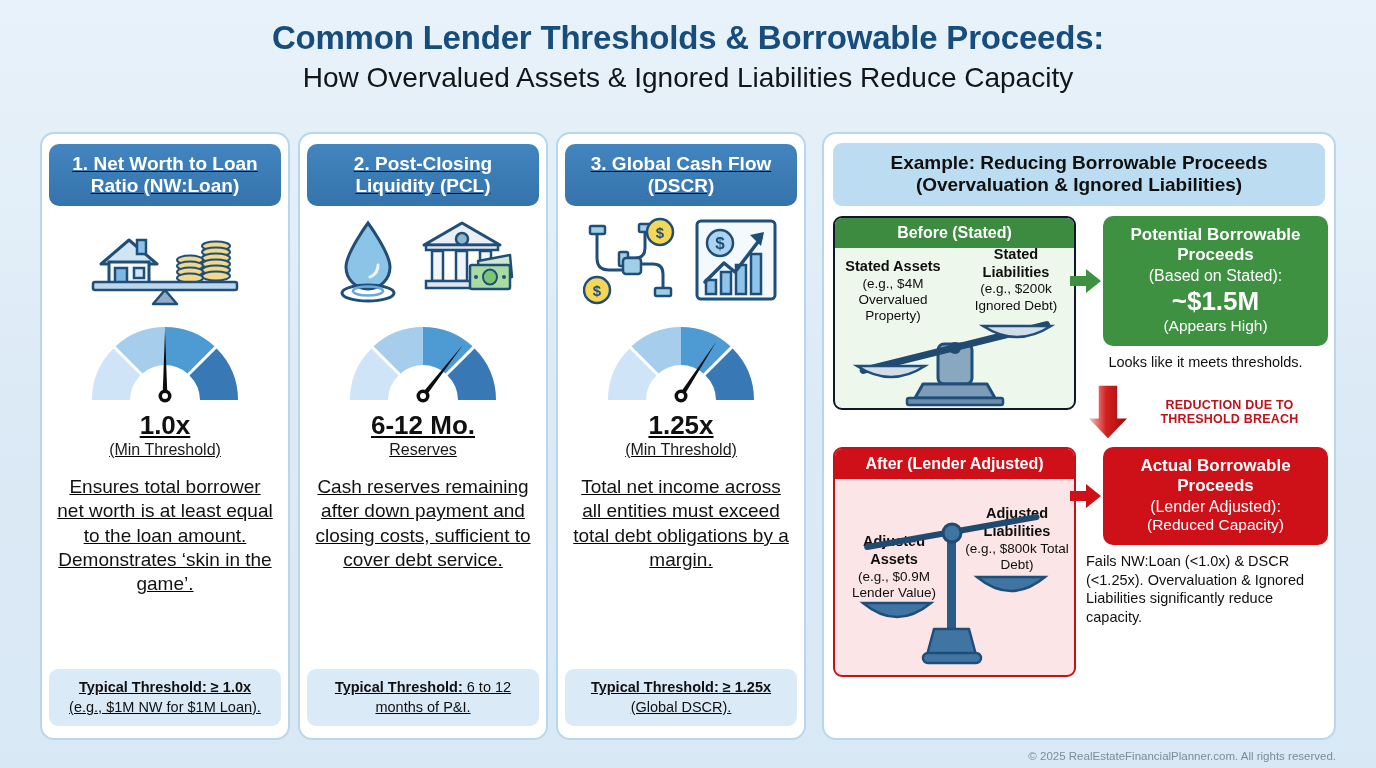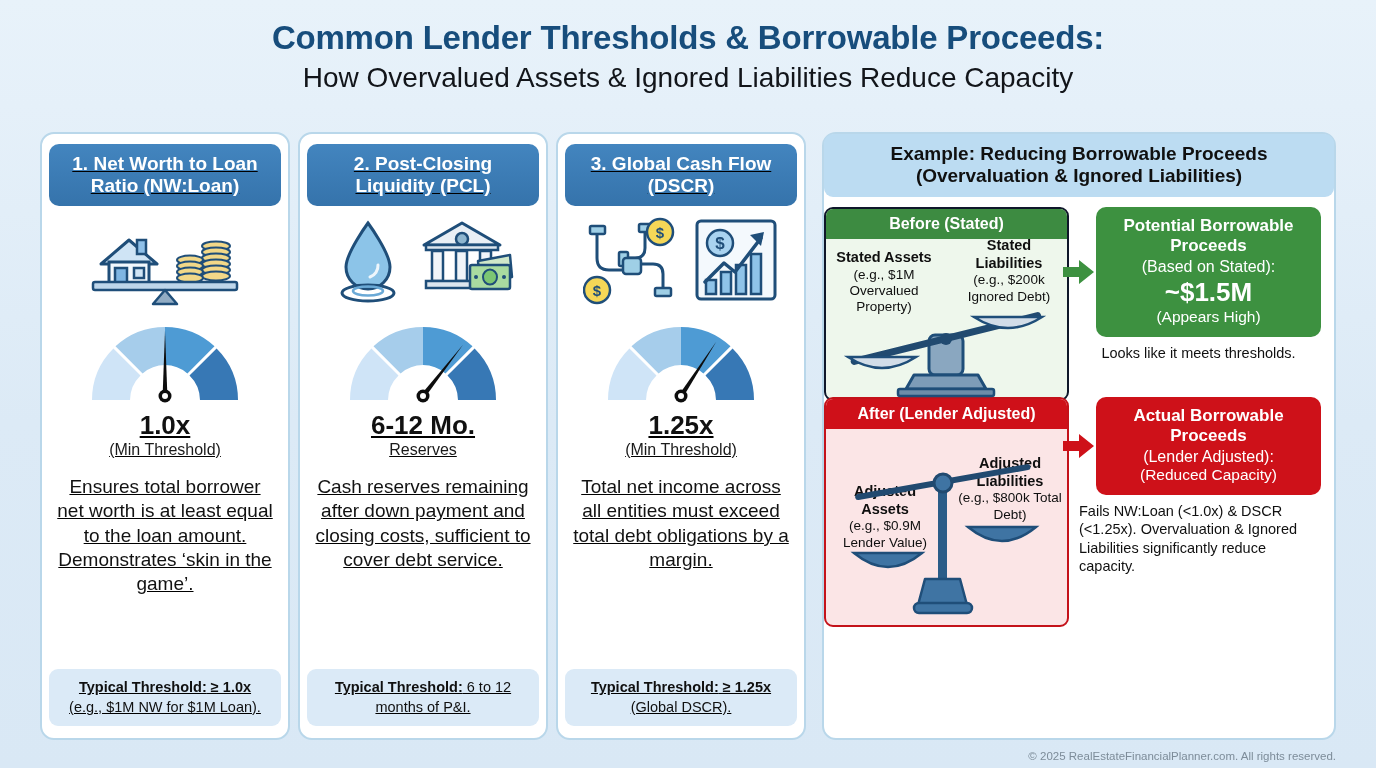--- a/index.html
+++ b/index.html
@@ -58,20 +58,21 @@
     padding: 9px 8px; text-align: center; font-size: 14.5px;
     color: #101010; line-height: 1.33;
   }
   .threshold-box b { font-weight: bold; }
 
   
   #example-panel {
     position: absolute; left: 822px; top: 132px;
     width: 514px; height: 608px;
     background: #ffffff; border: 2px solid #b9d7ea; border-radius: 14px;
+    padding: 9px;
   }
   #example-header {
     background: #bcdcf2; border-radius: 9px;
     text-align: center; font-weight: bold; font-size: 19px;
     color: #101010; padding: 9px 6px; line-height: 1.18;
   }
   .ex-grid { display: flex; gap: 10px; margin-top: 10px; }
   .scale-col { width: 245px; }
   .result-col { width: 239px; display: flex; flex-direction: column; align-items: center; }
 
@@ -283,21 +284,21 @@
 <div id="example-panel">
   <div id="example-header">Example: Reducing Borrowable Proceeds (Overvaluation &amp; Ignored Liabilities)</div>
 
   <div class="ex-grid">
     <div class="scale-col">
       <div class="state-box before">
         <div class="state-title before">Before (Stated)</div>
         <div class="state-body">
           <div class="scale-label" style="left:6px; top:10px; width:104px;">
             <b>Stated Assets</b><br>
-            <span>(e.g., $1M Overvalued Property)</span>
+            <span>(e.g., $4M Overvalued Property)</span>
           </div>
           <div class="scale-label" style="right:4px; top:-2px; width:108px;">
             <b>Stated Liabilities</b><br>
             <span>(e.g., $200k Ignored Debt)</span>
           </div>
           <svg width="241" height="160" viewBox="0 0 241 160" style="position:absolute;left:0;top:0;">
             <rect x="103" y="96" width="34" height="40" rx="6" fill="#8aa7c0" stroke="#1f4e79" stroke-width="3"></rect>
             <path d="M88 136 L152 136 L160 150 L80 150 Z" fill="#7d9cb8" stroke="#1f4e79" stroke-width="3" stroke-linejoin="round"></path>
             <rect x="72" y="150" width="96" height="7" rx="2" fill="#6d8da9" stroke="#1f4e79" stroke-width="2.5"></rect>
             <g transform="rotate(-14 120 100)">
@@ -317,20 +318,33 @@
           <path d="M1 12 L17 12 L17 5 L32 17 L17 29 L17 22 L1 22 Z" fill="#3d9140"></path>
         </svg>
         <div class="proceeds-box green">
           <div class="pb-title">Potential Borrowable Proceeds</div>
           <div class="pb-sub">(Based on Stated):</div>
           <div class="pb-amount">~$1.5M</div>
           <div class="pb-note">(Appears High)</div>
         </div>
       </div>
       <div class="caption">Looks like it meets thresholds.</div>
+      <div id="reduction-zone">
+        <svg width="62" height="78" viewBox="0 0 62 78">
+          <defs>
+            <linearGradient id="redgrad" x1="0" y1="0" x2="1" y2="0">
+              <stop offset="0%" stop-color="#f3c7c7"></stop>
+                <stop offset="45%" stop-color="#d42020"></stop>
+                <stop offset="100%" stop-color="#9c0c0c"></stop>
+            </linearGradient>
+          </defs>
+          <path d="M18 2 L44 2 L44 48 L58 48 L31 76 L4 48 L18 48 Z" fill="url(#redgrad)"></path>
+        </svg>
+        <div id="reduction-text">REDUCTION DUE TO THRESHOLD BREACH</div>
+      </div>
     </div>
   </div>
 
   <div class="ex-grid" style="margin-top:-4px;">
     <div class="scale-col">
       <div class="state-box after">
         <div class="state-title after">After (Lender Adjusted)</div>
         <div class="state-body" style="height:196px;">
           <div class="scale-label" style="left:4px; top:54px; width:110px;">
             <b>Adjusted Assets</b><br>

